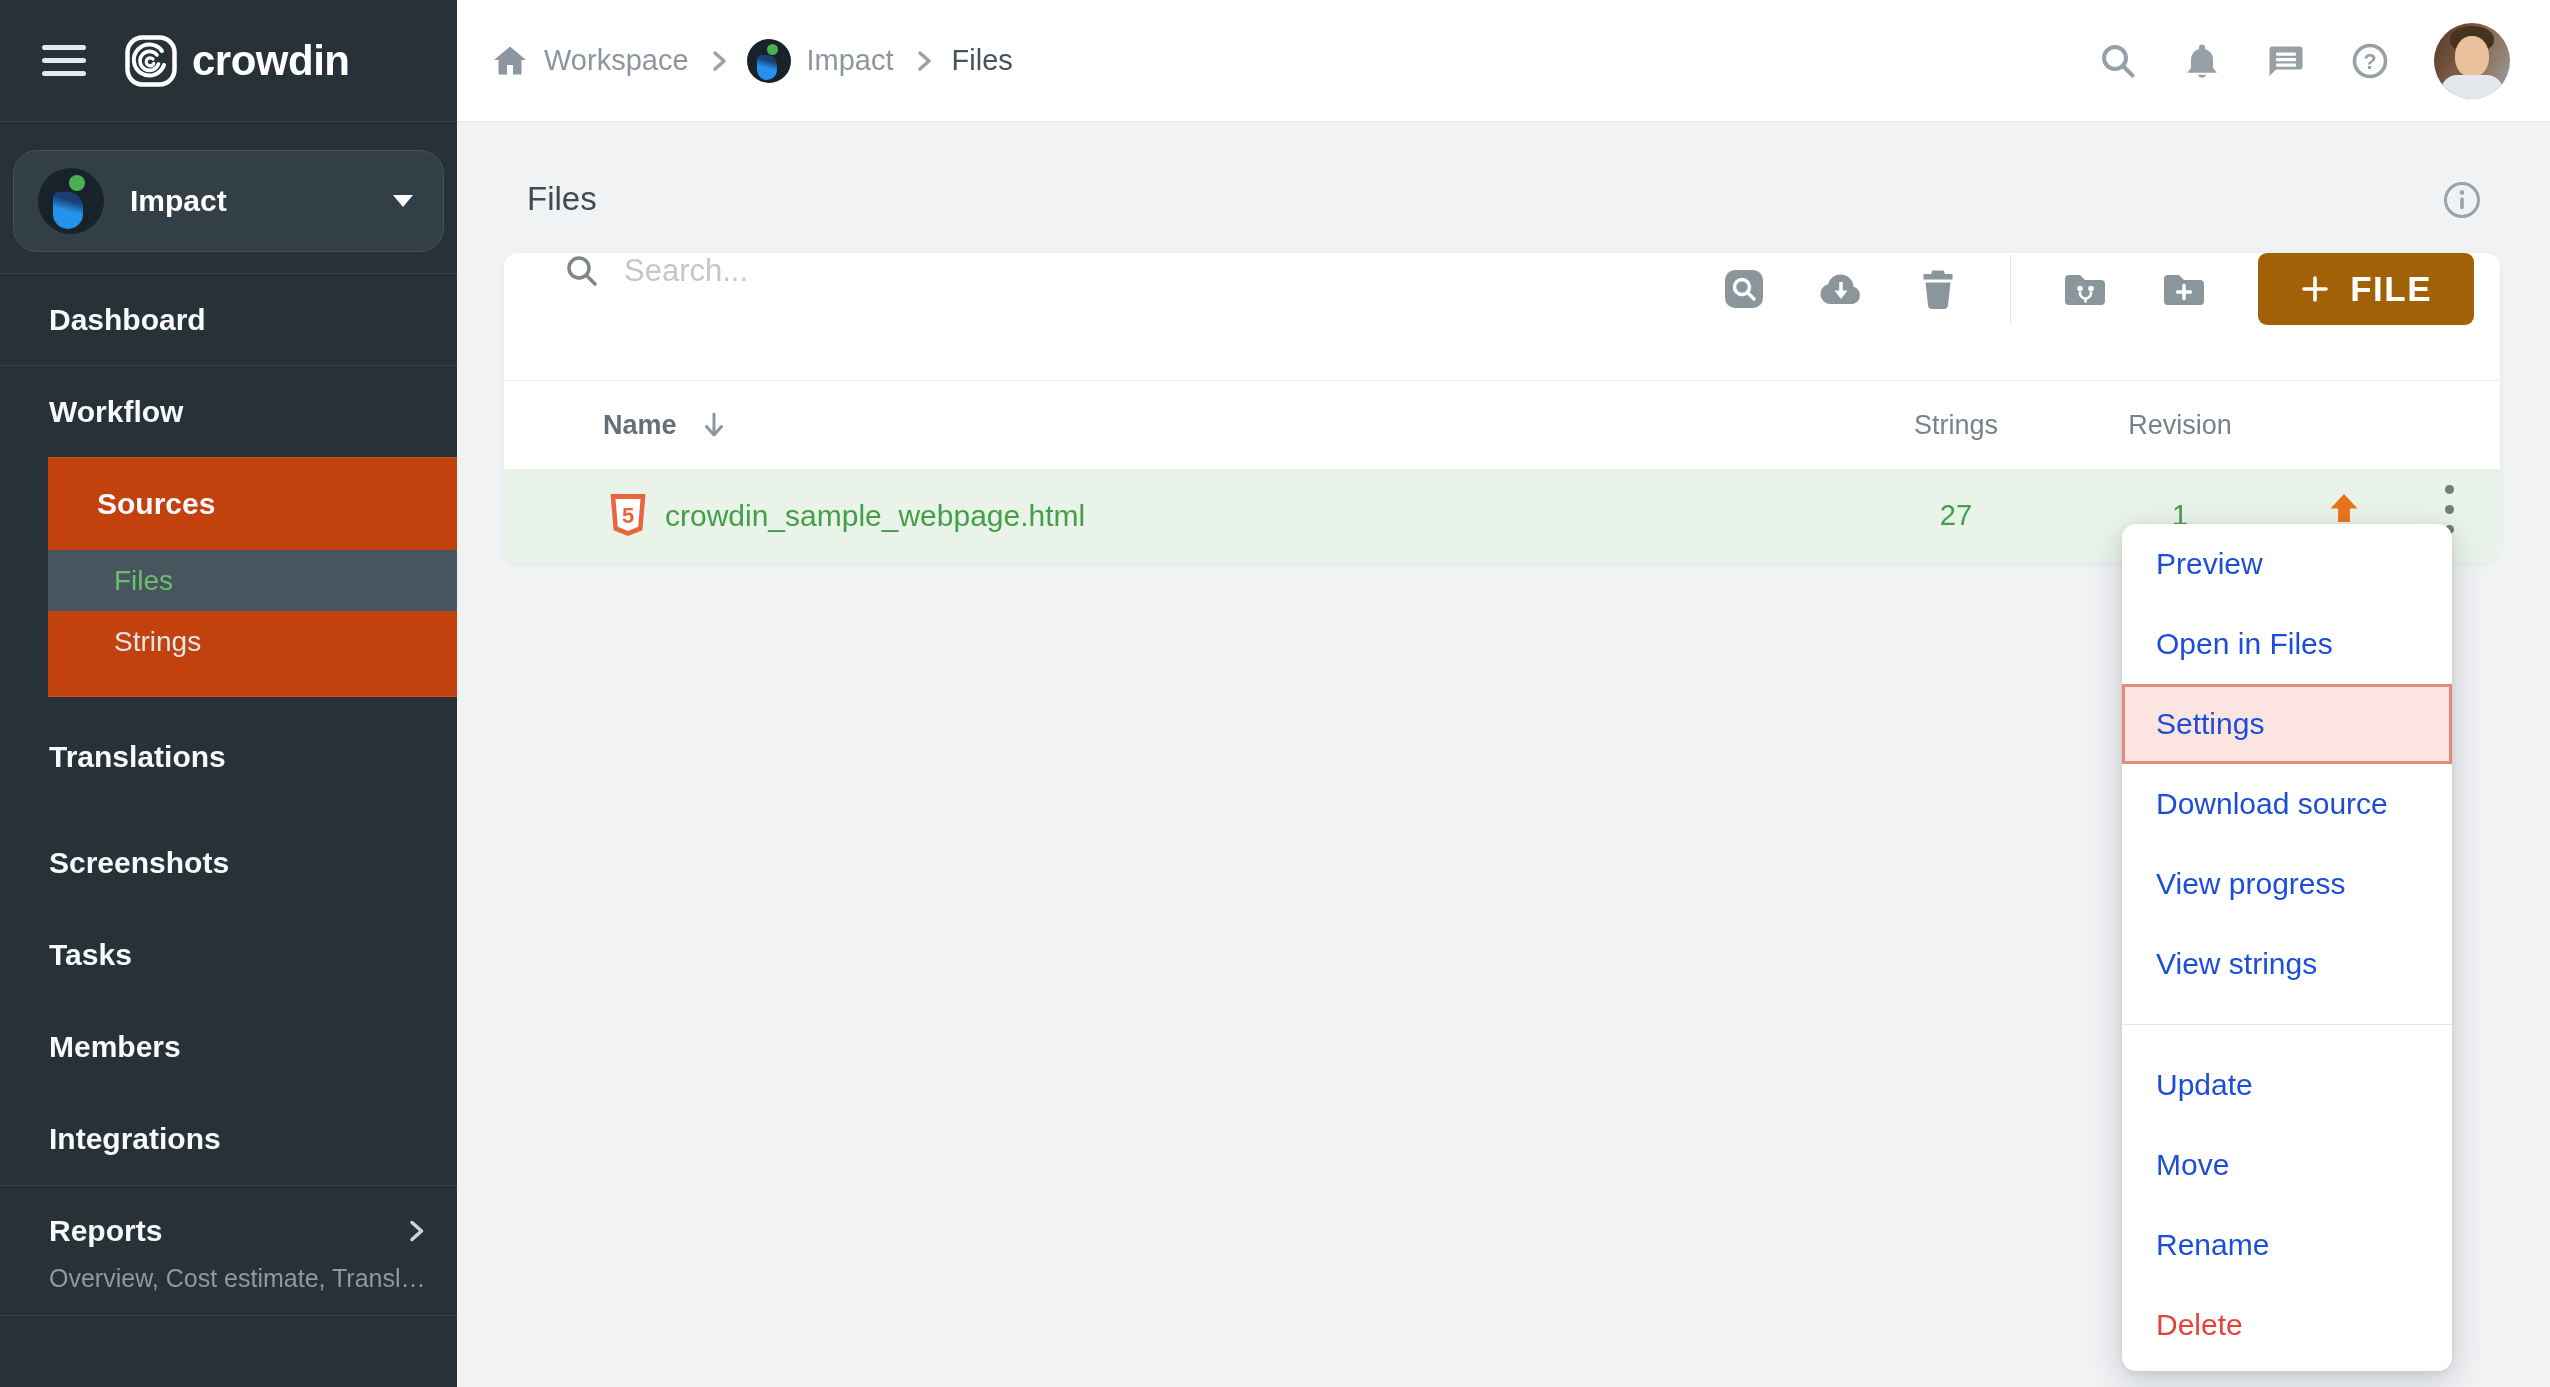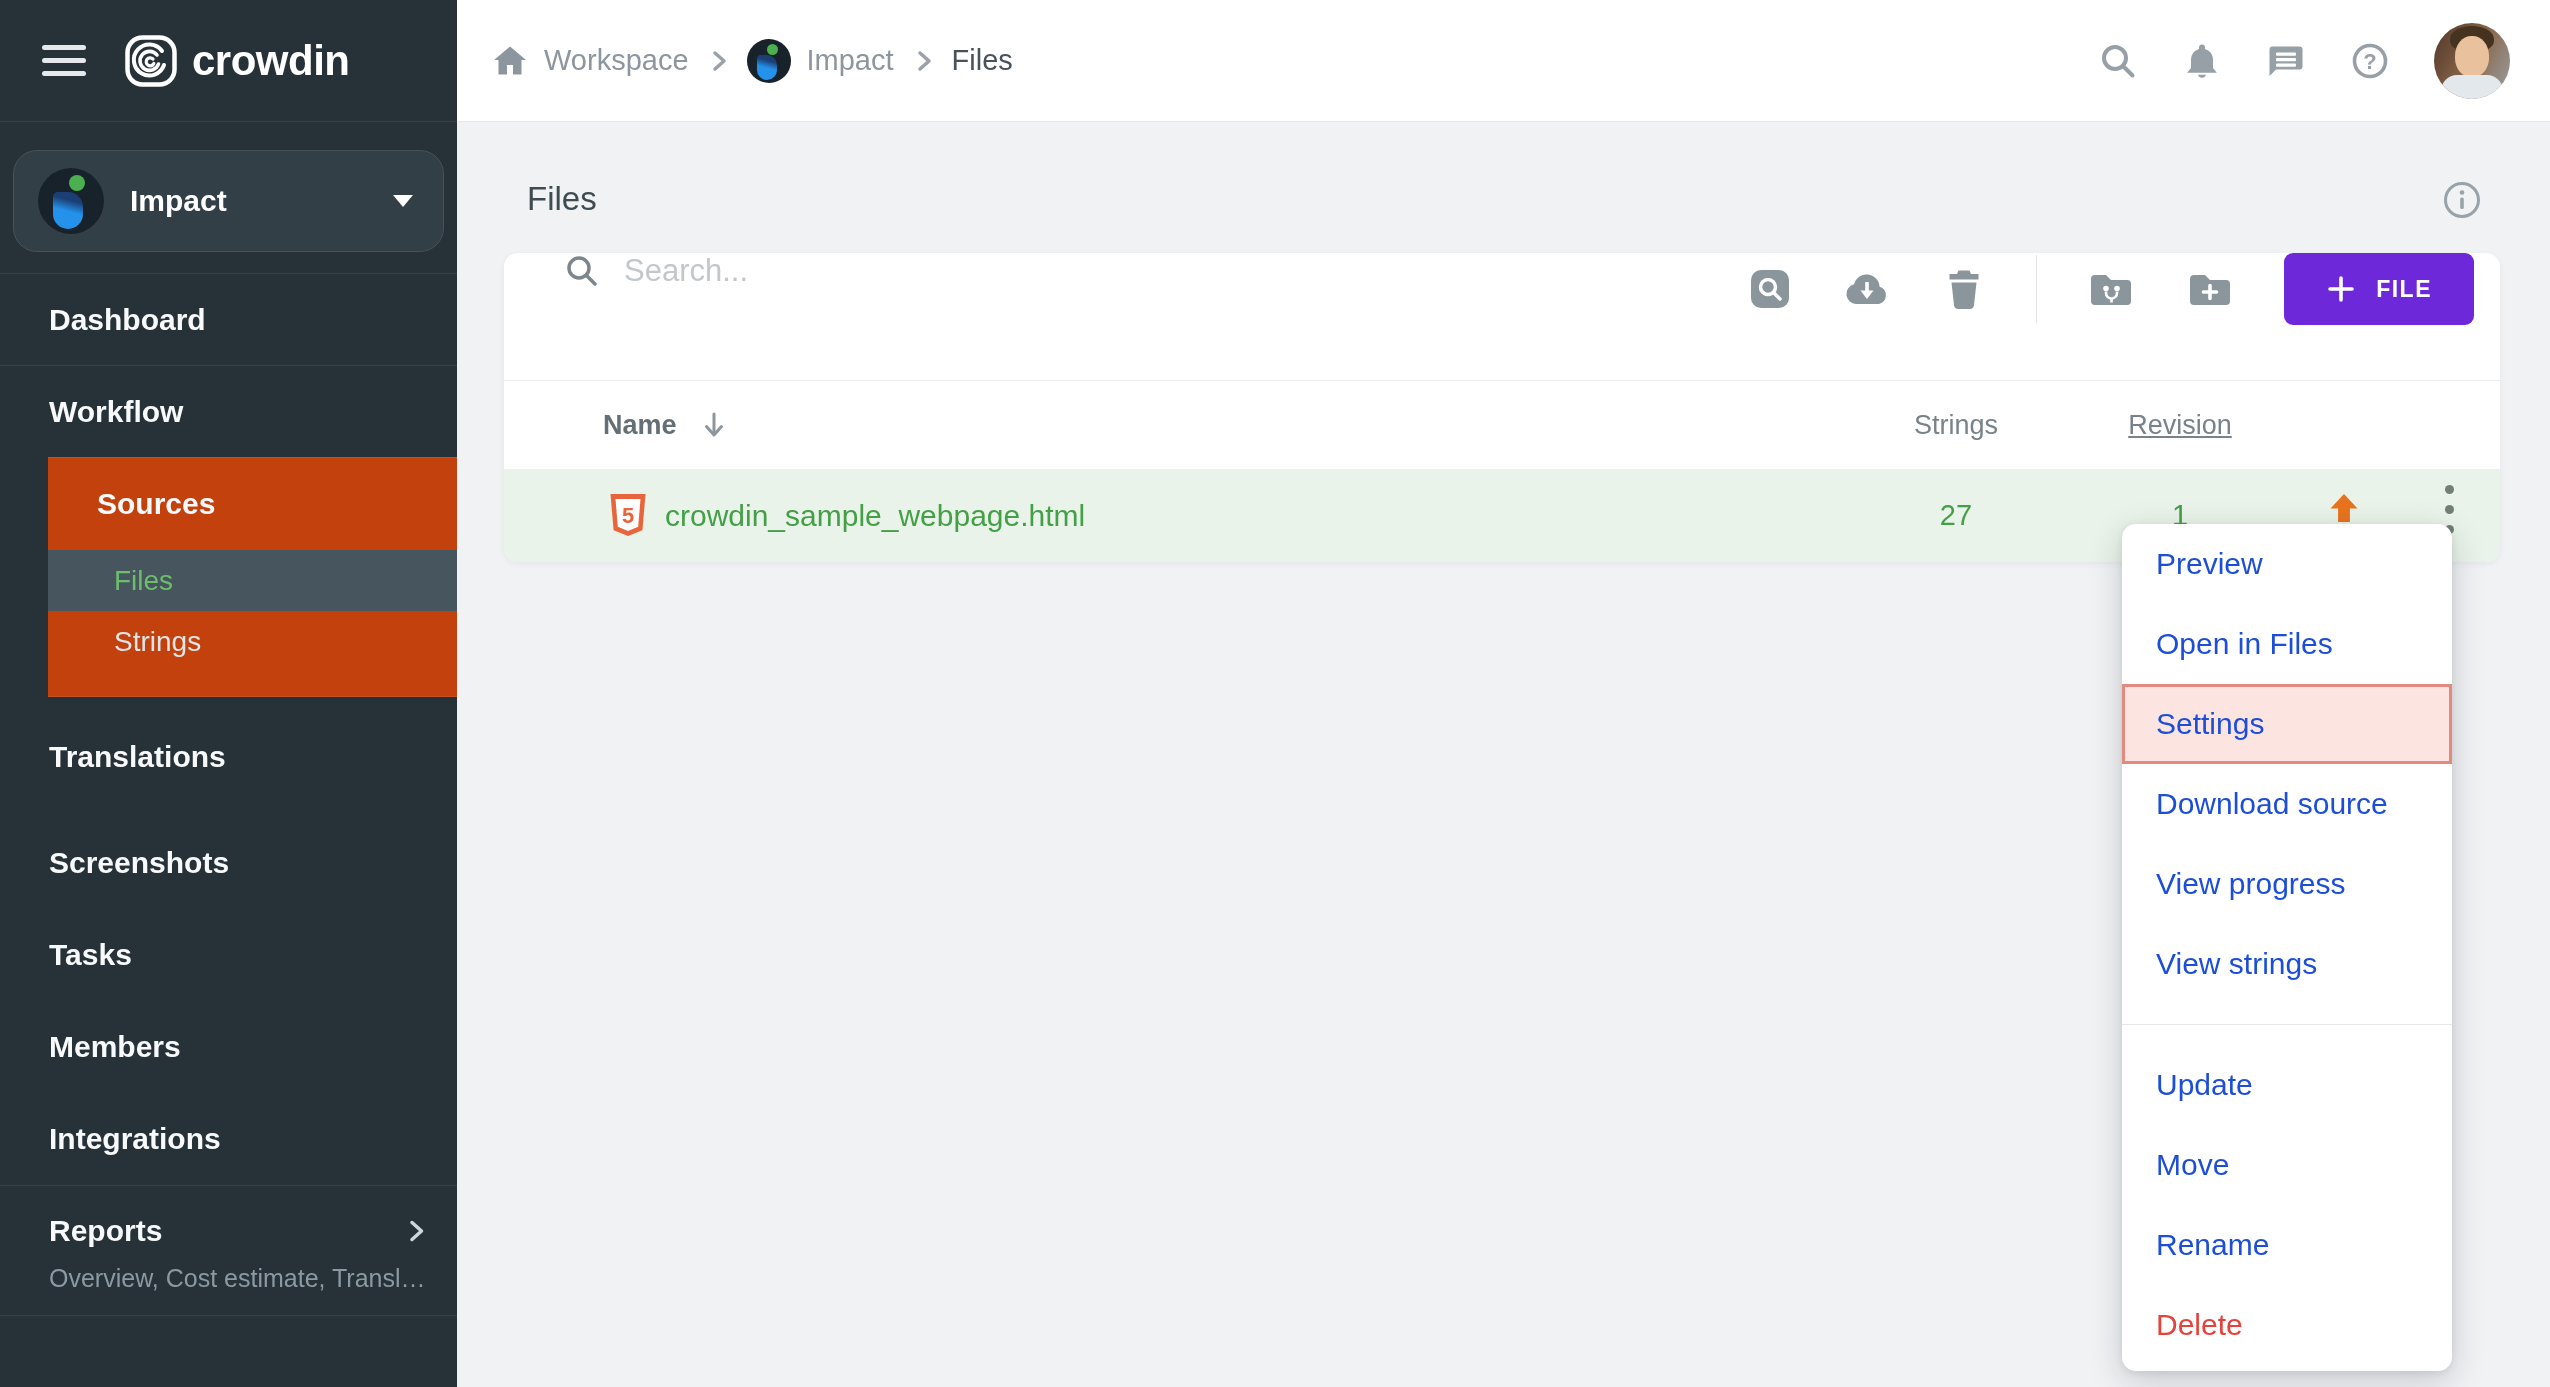--- a/index.html
+++ b/index.html
@@ -78,30 +78,30 @@
   .toolbar { height:128px; display:flex; align-items:flex-start; padding:0 26px 0 36px;
              border-bottom:1px solid #e9ebed; }
   .toolbar .srch { margin-left:24px; flex:none; }
   .search-input { flex:1; border:none; outline:none; margin-left:24px; font-size:31px;
                   color:#6a737a; background:transparent; font-family:inherit; }
   .search-input::placeholder { color:#c2c7cb; }
   .tools { display:flex; align-items:center; gap:49px; }
   .tool-btn { cursor:pointer; display:flex; }
   .vdiv { width:1px; height:68px; background:#e3e5e7; }
   .file-btn { display:flex; align-items:center; gap:20px; height:72px; padding:0 42px;
-              background:#6d28d9; color:#fff; border:none; border-radius:9px; cursor:pointer;
-              font-family:inherit; font-size:23px; font-weight:600; letter-spacing:1.5px; }
+              background:#a16207; color:#fff; border:none; border-radius:9px; cursor:pointer;
+              font-family:inherit; font-size:35px; font-weight:600; letter-spacing:1.5px; }
 
   .thead { height:88px; position:relative; display:flex; align-items:center; }
   .h-name { margin-left:99px; font-size:27px; font-weight:600; color:#646f76; }
   .sort-icon { margin-left:24px; display:flex; cursor:pointer; }
   .colpos { position:absolute; top:0; height:100%; width:160px; display:flex;
             align-items:center; justify-content:center; }
   .c-strings { left:1372px; }
-  .c-revision { left:1596px;text-decoration:underline; }
+  .c-revision { left:1596px; }
   .thead .colpos { font-size:27px; color:#78828a; }
 
   .trow { height:93px; position:relative; background:#e9f3e9; cursor:pointer; }
   .html5-icon { position:absolute; left:105px; top:24px; }
   .fname { position:absolute; left:161px; top:0; height:100%; display:flex; align-items:center;
            font-size:30px; color:#43a047; }
   .trow .colpos { font-size:29px; color:#43a047; }
   .up-arrow { position:absolute; left:1821px; top:20px; }
   .kebab { position:absolute; left:1939px; top:14px; display:flex; flex-direction:column;
            gap:11px; cursor:pointer; padding:2px; }

